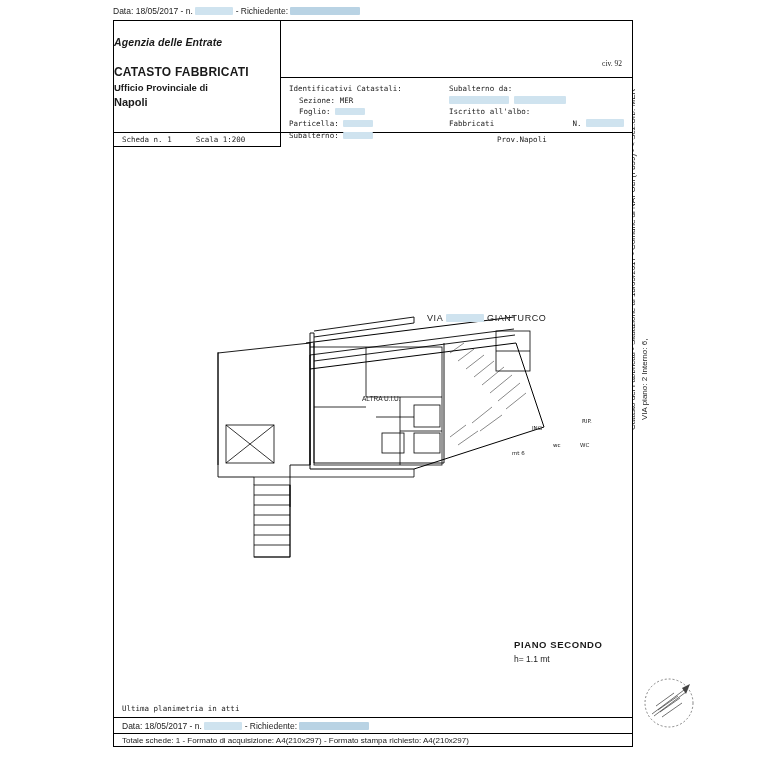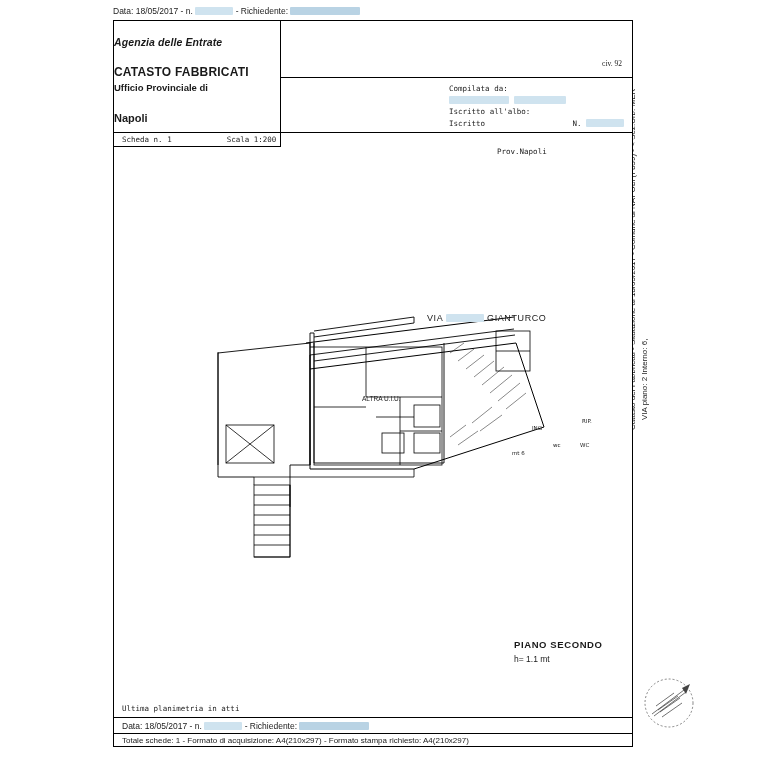--- a/index.html
+++ b/index.html
@@ -87,21 +87,21 @@
   }
   .ufficio {
     font-size: 9.5px;
     font-weight: bold;
     margin-top: 3px;
     line-height: 1.25;
   }
   .napoli {
     font-size: 11px;
     font-weight: bold;
-    margin-top: 18px;
+    margin-top: 2px;
   }
   .hdr-right {
     position: absolute;
     left: 167px; top: 0;
     right: 0; height: 100%;
     font-size: 7.5px;
     font-family: "DejaVu Sans Mono", monospace;
     padding: 6px 6px 0 8px;
     box-sizing: border-box;
     line-height: 1.55;
@@ -154,21 +154,21 @@
     height: 14px;
     border-bottom: 1.2px solid #000;
     border-right: 1.2px solid #000;
     box-sizing: border-box;
     font-size: 7.5px;
     font-family: "DejaVu Sans Mono", monospace;
     display: flex;
     align-items: center;
   }
   .scheda-bar span { padding-left: 8px; }
-  .scheda-bar .scale { padding-left: 24px; margin-left: 31px; }
+  .scheda-bar .scale { padding-left: 24px; }
 
   
   .draw {
     position: absolute;
     left: 0;
     top: 126px;
     right: 0;
     bottom: 44px;
     overflow: hidden;
   }
@@ -327,28 +327,47 @@
     <div class="hdr">
       <div class="hdr-left">
         <div class="agenzia">Agenzia delle Entrate</div>
         <div class="catasto">CATASTO FABBRICATI</div>
         <div class="ufficio">Ufficio Provinciale di</div>
         <div class="napoli">Napoli</div>
       </div>
       <div class="civ">civ. 92</div>
       <div class="hdr-sep"></div>
 
+      <div class="col1" style="left:175px;">
+        <div>Identificativi Catastali:</div>
+        <div style="padding-left:10px;">
+          <span>Sezione:</span>
+          <span>MER</span>
+        </div>
+        <div style="padding-left:10px;">
+          <span>Foglio:</span>
+          <span class="redacted w5"></span>
+        </div>
+        <div>
+          <span>Particella:</span>
+          <span class="redacted w5"></span>
+        </div>
+        <div>
+          <span>Subalterno:</span>
+          <span class="redacted w5"></span>
+        </div>
+      </div>
 
       <div class="col2">
-        <div>Compilata da:</div>
+        <div>Subalterno da:</div>
         <div><span class="redacted w2"></span>
              <span class="redacted w3"></span></div>
         <div>Iscritto all'albo:</div>
-        <div>Iscritto</div>
-        <div style="margin-top:16px;padding-left:48px;">Prov.Napoli</div>
+        <div>Fabbricati</div>
+        <div style="margin-top:4px;padding-left:48px;">Prov.Napoli</div>
       </div>
       <div class="nsmall">
         <span>N.</span>
         <span class="redacted w1"></span>
       </div>
     </div>
 
     <div class="scheda-bar">
       <span>Scheda n. 1</span>
       <span class="scale">Scala 1:200</span>

